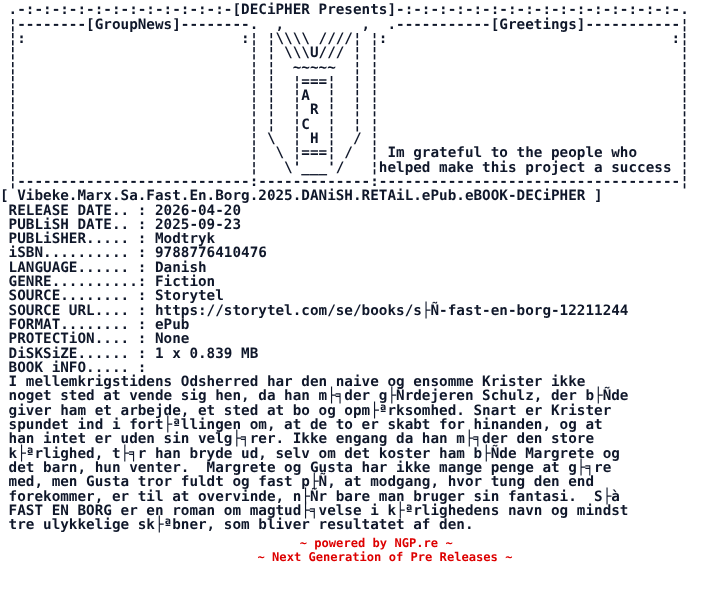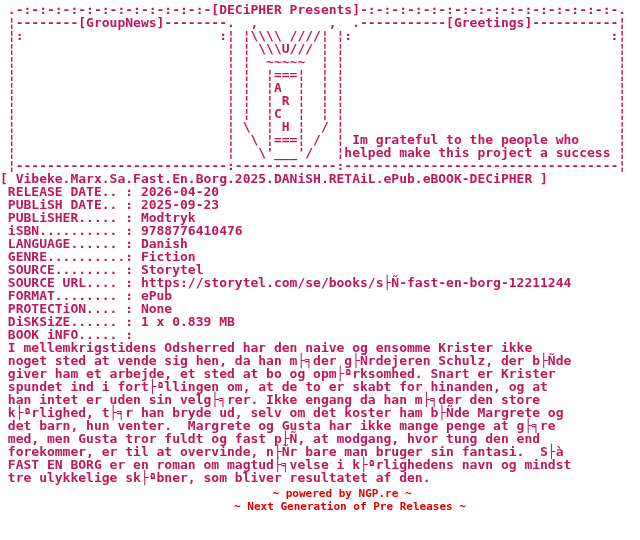--- a/index.html
+++ b/index.html
@@ -14,21 +14,21 @@
     background: #ffffff;
   }
   pre.nfo {
     position: absolute;
     top: 3px; left: 0;
     margin: 0;
     font-family: "DejaVu Sans Mono", "Liberation Mono", monospace;
     font-size: 13px;
     line-height: 13px;
     font-weight: bold;
-    color: #be185d;
+    color: #0f172a;
     letter-spacing: 0px;
     white-space: pre;
   }
   .footer {
     position: absolute;
     left: 0;
     width: 640px;
     text-align: center;
     font-family: "DejaVu Sans Mono", "Liberation Mono", monospace;
     font-weight: bold;

